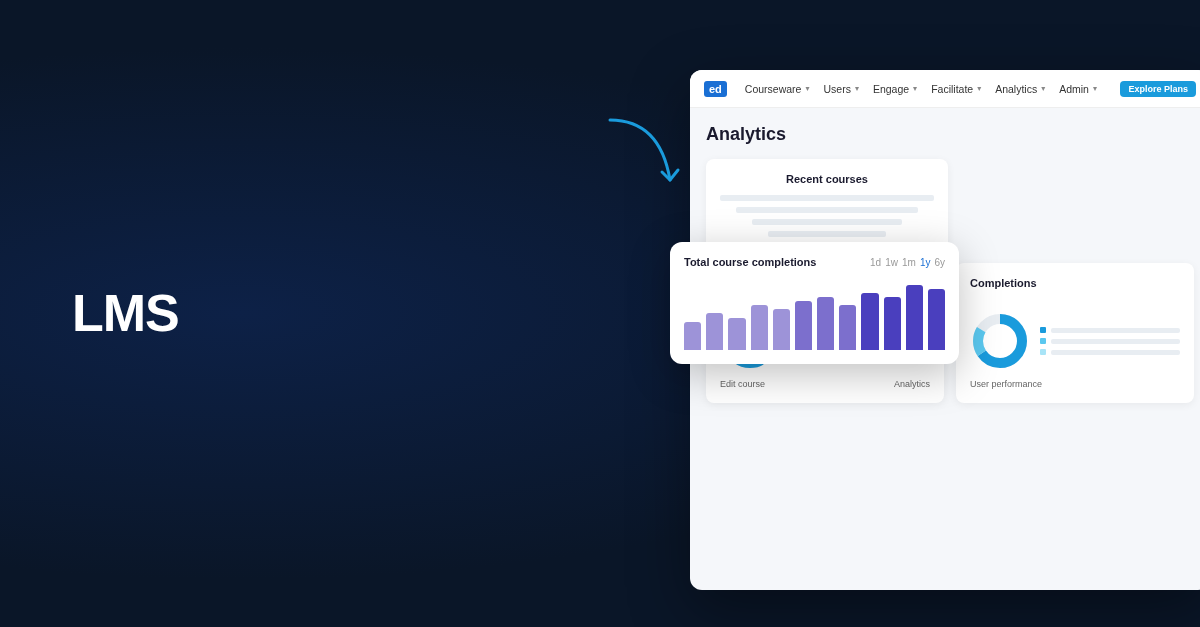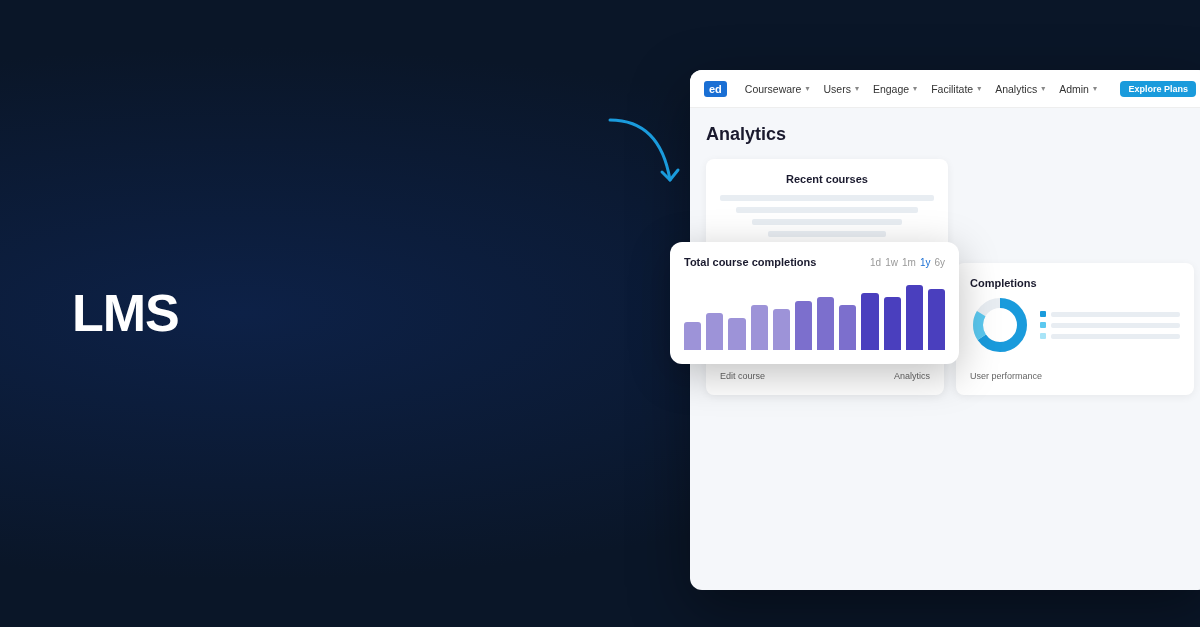--- a/index.html
+++ b/index.html
@@ -190,21 +190,21 @@
       background: #ffffff;
       border-radius: 8px;
       padding: 14px;
       box-shadow: 0 2px 8px rgba(0,0,0,0.06);
     }
 
     .card-bottom-title {
       font-size: 11px;
       font-weight: 600;
       color: #1a1a2e;
-      margin-bottom: 6px;
+      margin-bottom: 22px;
     }
 
     .card-bottom-content {
       display: flex;
       align-items: center;
       gap: 10px;
     }
 
     
     .donut-container {
@@ -238,21 +238,21 @@
       background: #e8edf2;
       height: 5px;
       border-radius: 2px;
       flex: 1;
     }
 
     
     .card-links {
       display: flex;
       justify-content: space-between;
-      margin-top: 16px;
+      margin-top: 8px;
     }
 
     .card-link {
       font-size: 9px;
       color: #666;
     }
 
     
     .floating-card {
       position: absolute;

